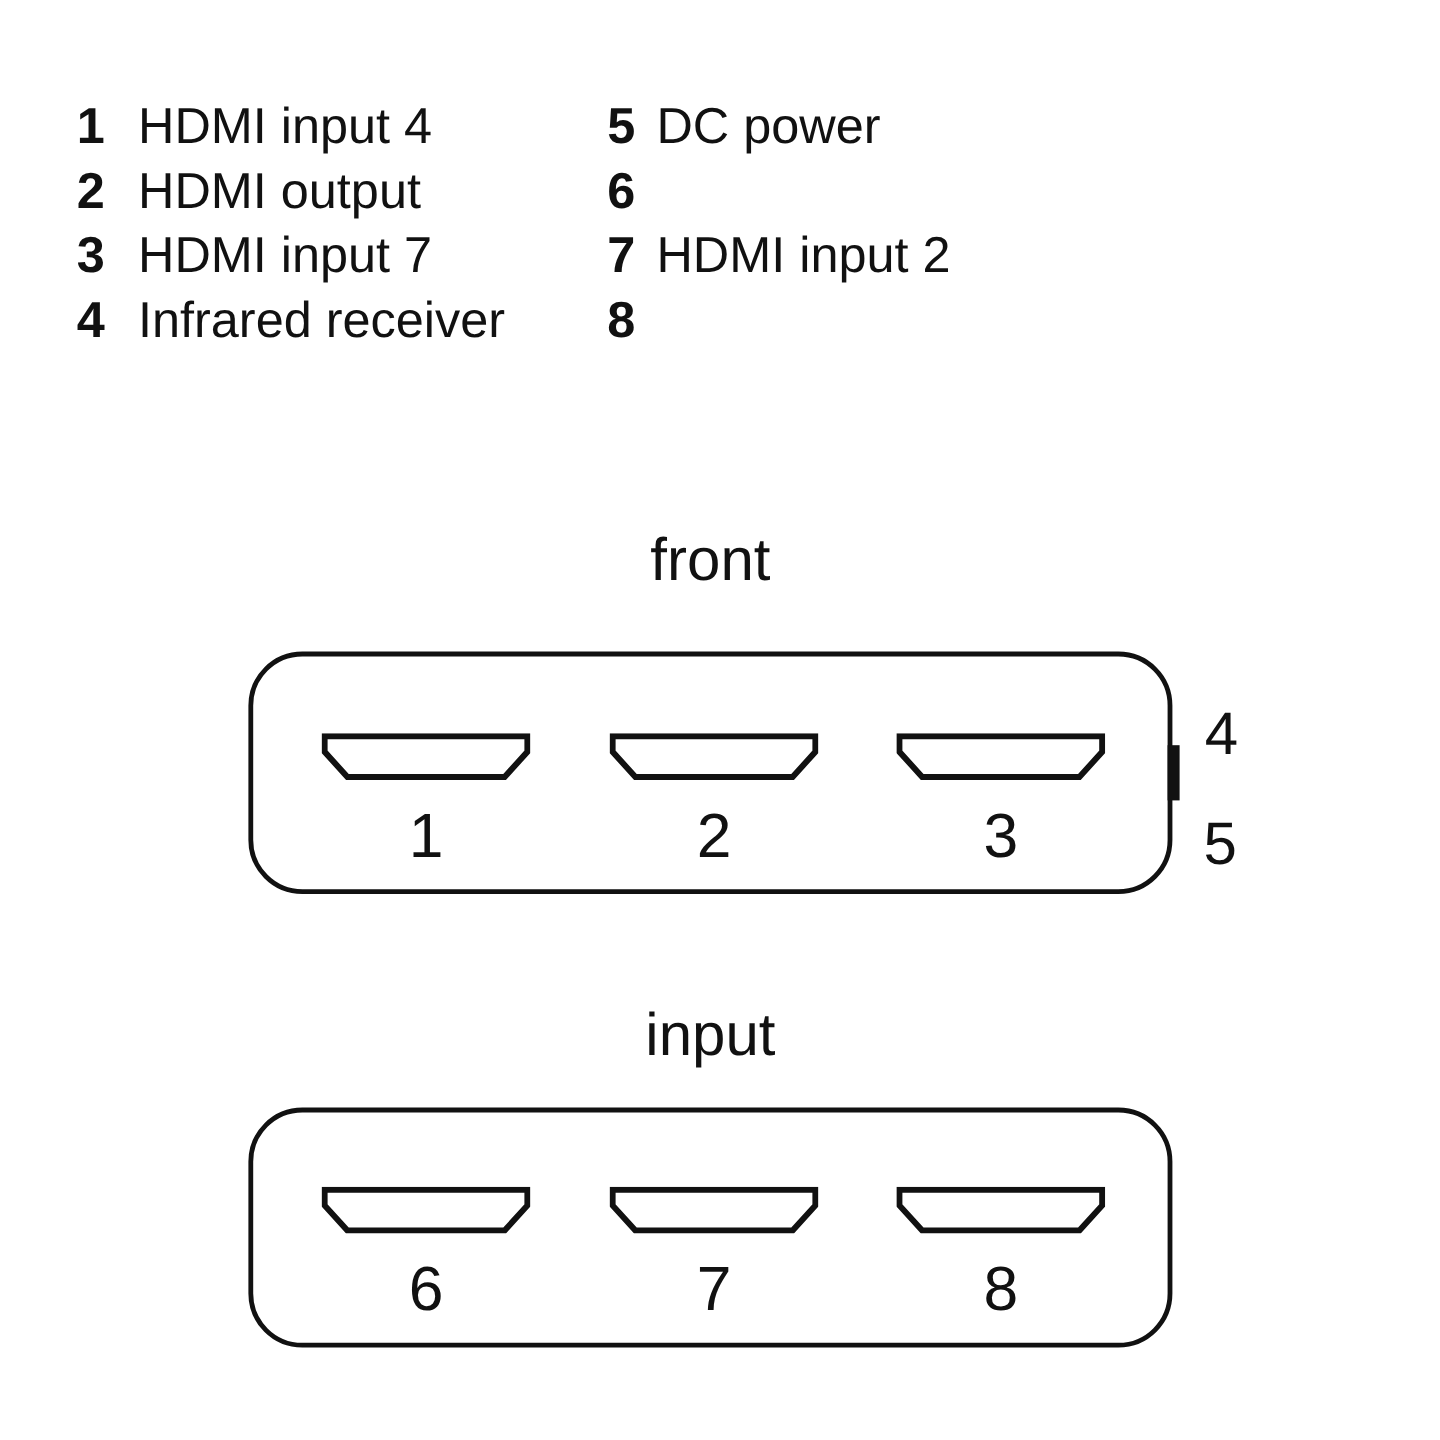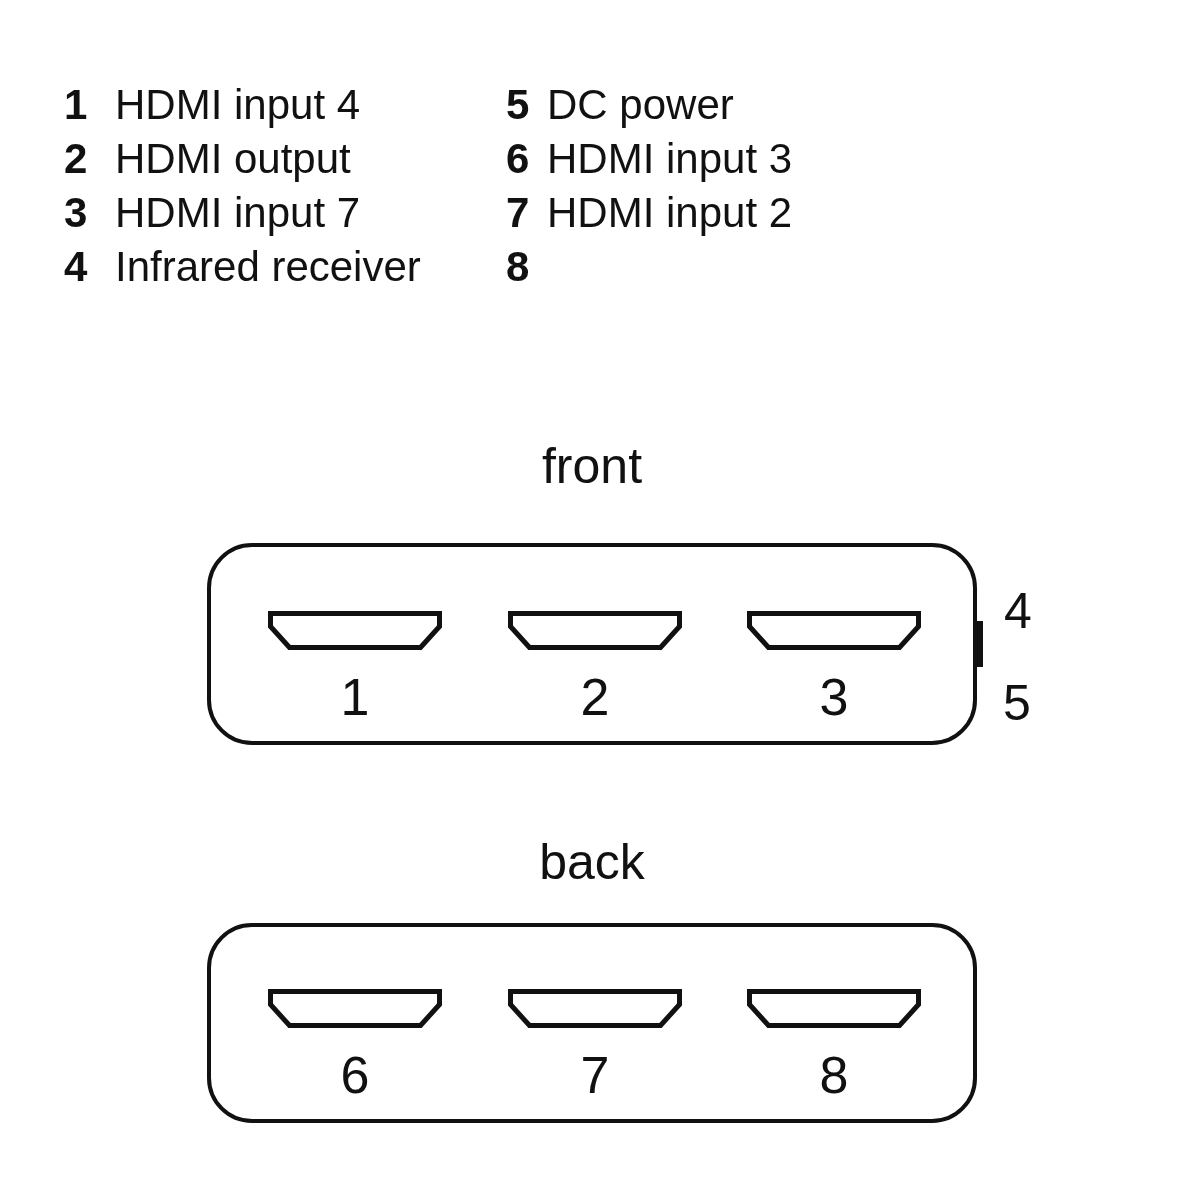--- a/index.html
+++ b/index.html
@@ -80,21 +80,20 @@
     </div>
   </div>
 
   <div class="legend-col col2">
     <div class="legend-item">
       <span class="num">5</span>
       <span class="lbl">DC power</span>
     </div>
     <div class="legend-item">
       <span class="num">6</span>
-      <span class="lbl">HDMI input 3</span>
     </div>
     <div class="legend-item">
       <span class="num">7</span>
       <span class="lbl">HDMI input 2</span>
     </div>
     <div class="legend-item">
       <span class="num">8</span>
     </div>
   </div>
 
@@ -118,21 +117,21 @@
         <polygon points="2.5,2.5 171.5,2.5 171.5,15.5 152.5,36.5 21.5,36.5 2.5,15.5" fill="#ffffff" stroke="#111111" stroke-width="5" stroke-linejoin="miter"></polygon>
       </svg>
       <div class="port-num">3</div>
     </div>
     <div class="side-tab"></div>
   </div>
 
   <div class="side-label label-top">4</div>
   <div class="side-label label-bottom">5</div>
 
-  <div class="view-title back-title">back</div>
+  <div class="view-title back-title">input</div>
 
   <div class="device back-device">
     <div class="port pos1">
       <svg viewBox="0 0 174 39" aria-hidden="true">
         <polygon points="2.5,2.5 171.5,2.5 171.5,15.5 152.5,36.5 21.5,36.5 2.5,15.5" fill="#ffffff" stroke="#111111" stroke-width="5" stroke-linejoin="miter"></polygon>
       </svg>
       <div class="port-num">6</div>
     </div>
     <div class="port pos2">
       <svg viewBox="0 0 174 39" aria-hidden="true">

